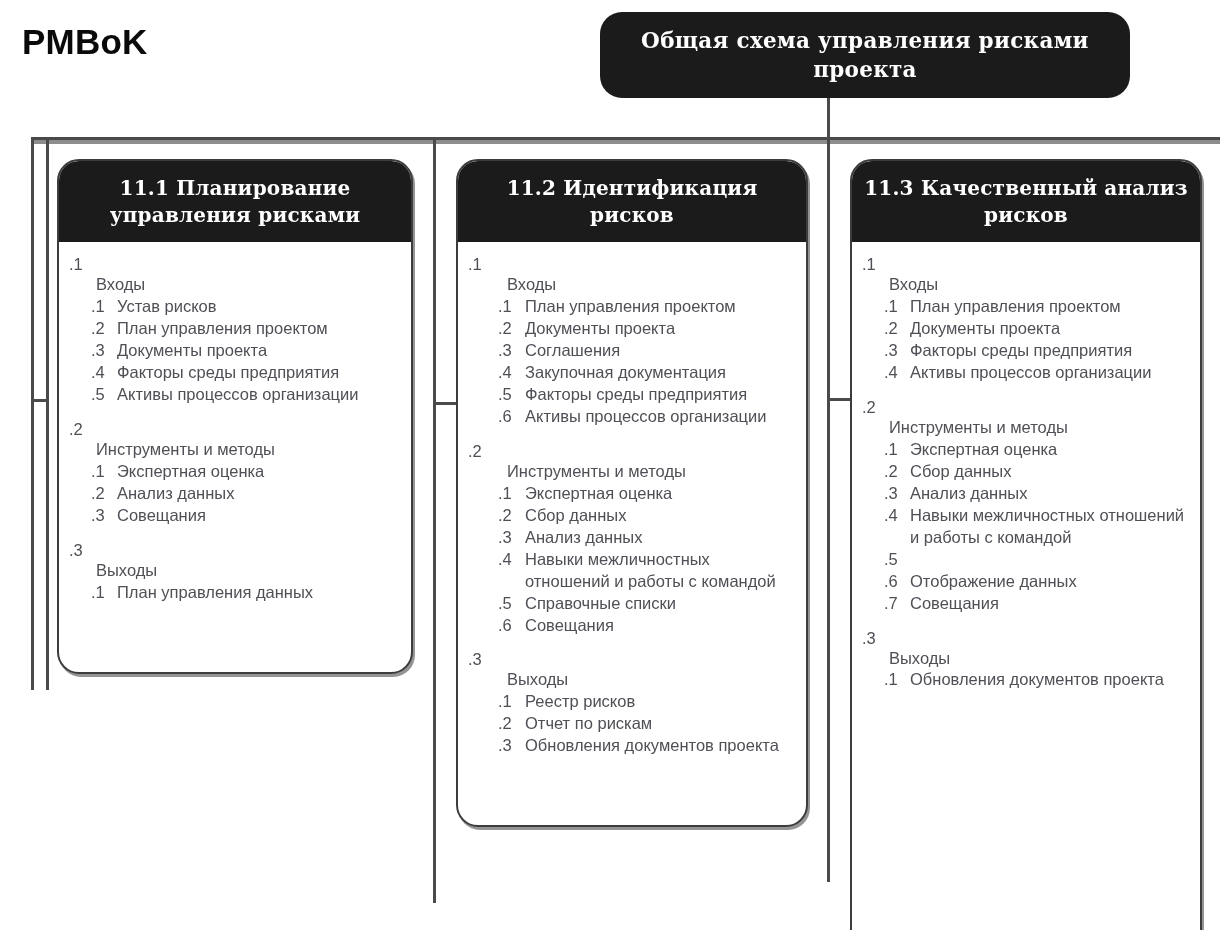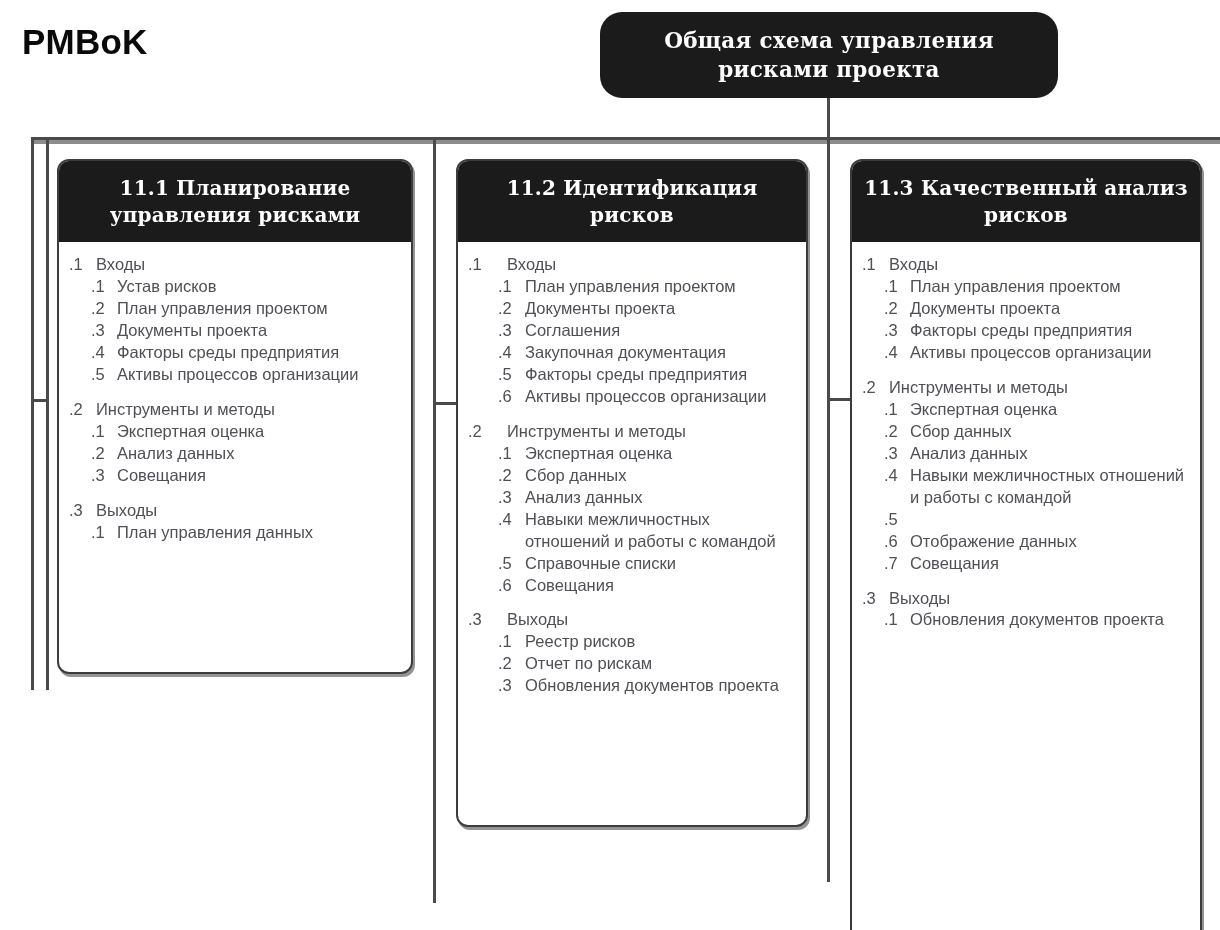--- a/index.html
+++ b/index.html
@@ -30,21 +30,21 @@
     letter-spacing: 0.2px;
     color: #0a0a0a;
     line-height: 1;
   }
 
   
   .root-node {
     position: absolute;
     left: 600px;
     top: 12px;
-    width: 458px;
+    width: 530px;
     height: 86px;
     background: #1c1b1b;
     border-radius: 22px;
     box-sizing: border-box;
     display: flex;
     align-items: center;
     justify-content: center;
     z-index: 4;
   }
   .root-title {
@@ -72,21 +72,21 @@
     background: #8d8d8d;
     z-index: 0;
   }
 
   
   .proc-box {
     position: absolute;
     box-sizing: border-box;
     background: #ffffff;
     border: 2px solid #3c3c3c;
-    border-radius: 12px;
+    border-radius: 22px;
     z-index: 3;
     overflow: hidden;
     box-shadow: 2px 3px 0 rgba(60,60,60,0.55);
   }
   .proc-header {
     background: #1c1b1b;
     color: #ffffff;
     font-family: "DejaVu Serif", "Liberation Serif", serif;
     font-weight: bold;
     font-size: 20px;
@@ -114,20 +114,21 @@
     color: #4f4f56;
     font-weight: normal;
   }
   .group-num {
     flex: 0 0 auto;
     text-align: left;
     color: #4f4f56;
   }
   .group-label {
     flex: 1 1 auto;
+    margin-top: 20px;
   }
 
   .sub-row {
     display: flex;
     align-items: flex-start;
     font-family: "Liberation Sans", sans-serif;
     font-size: 16.5px;
     line-height: 1.33;
     color: #4f4f56;
   }

